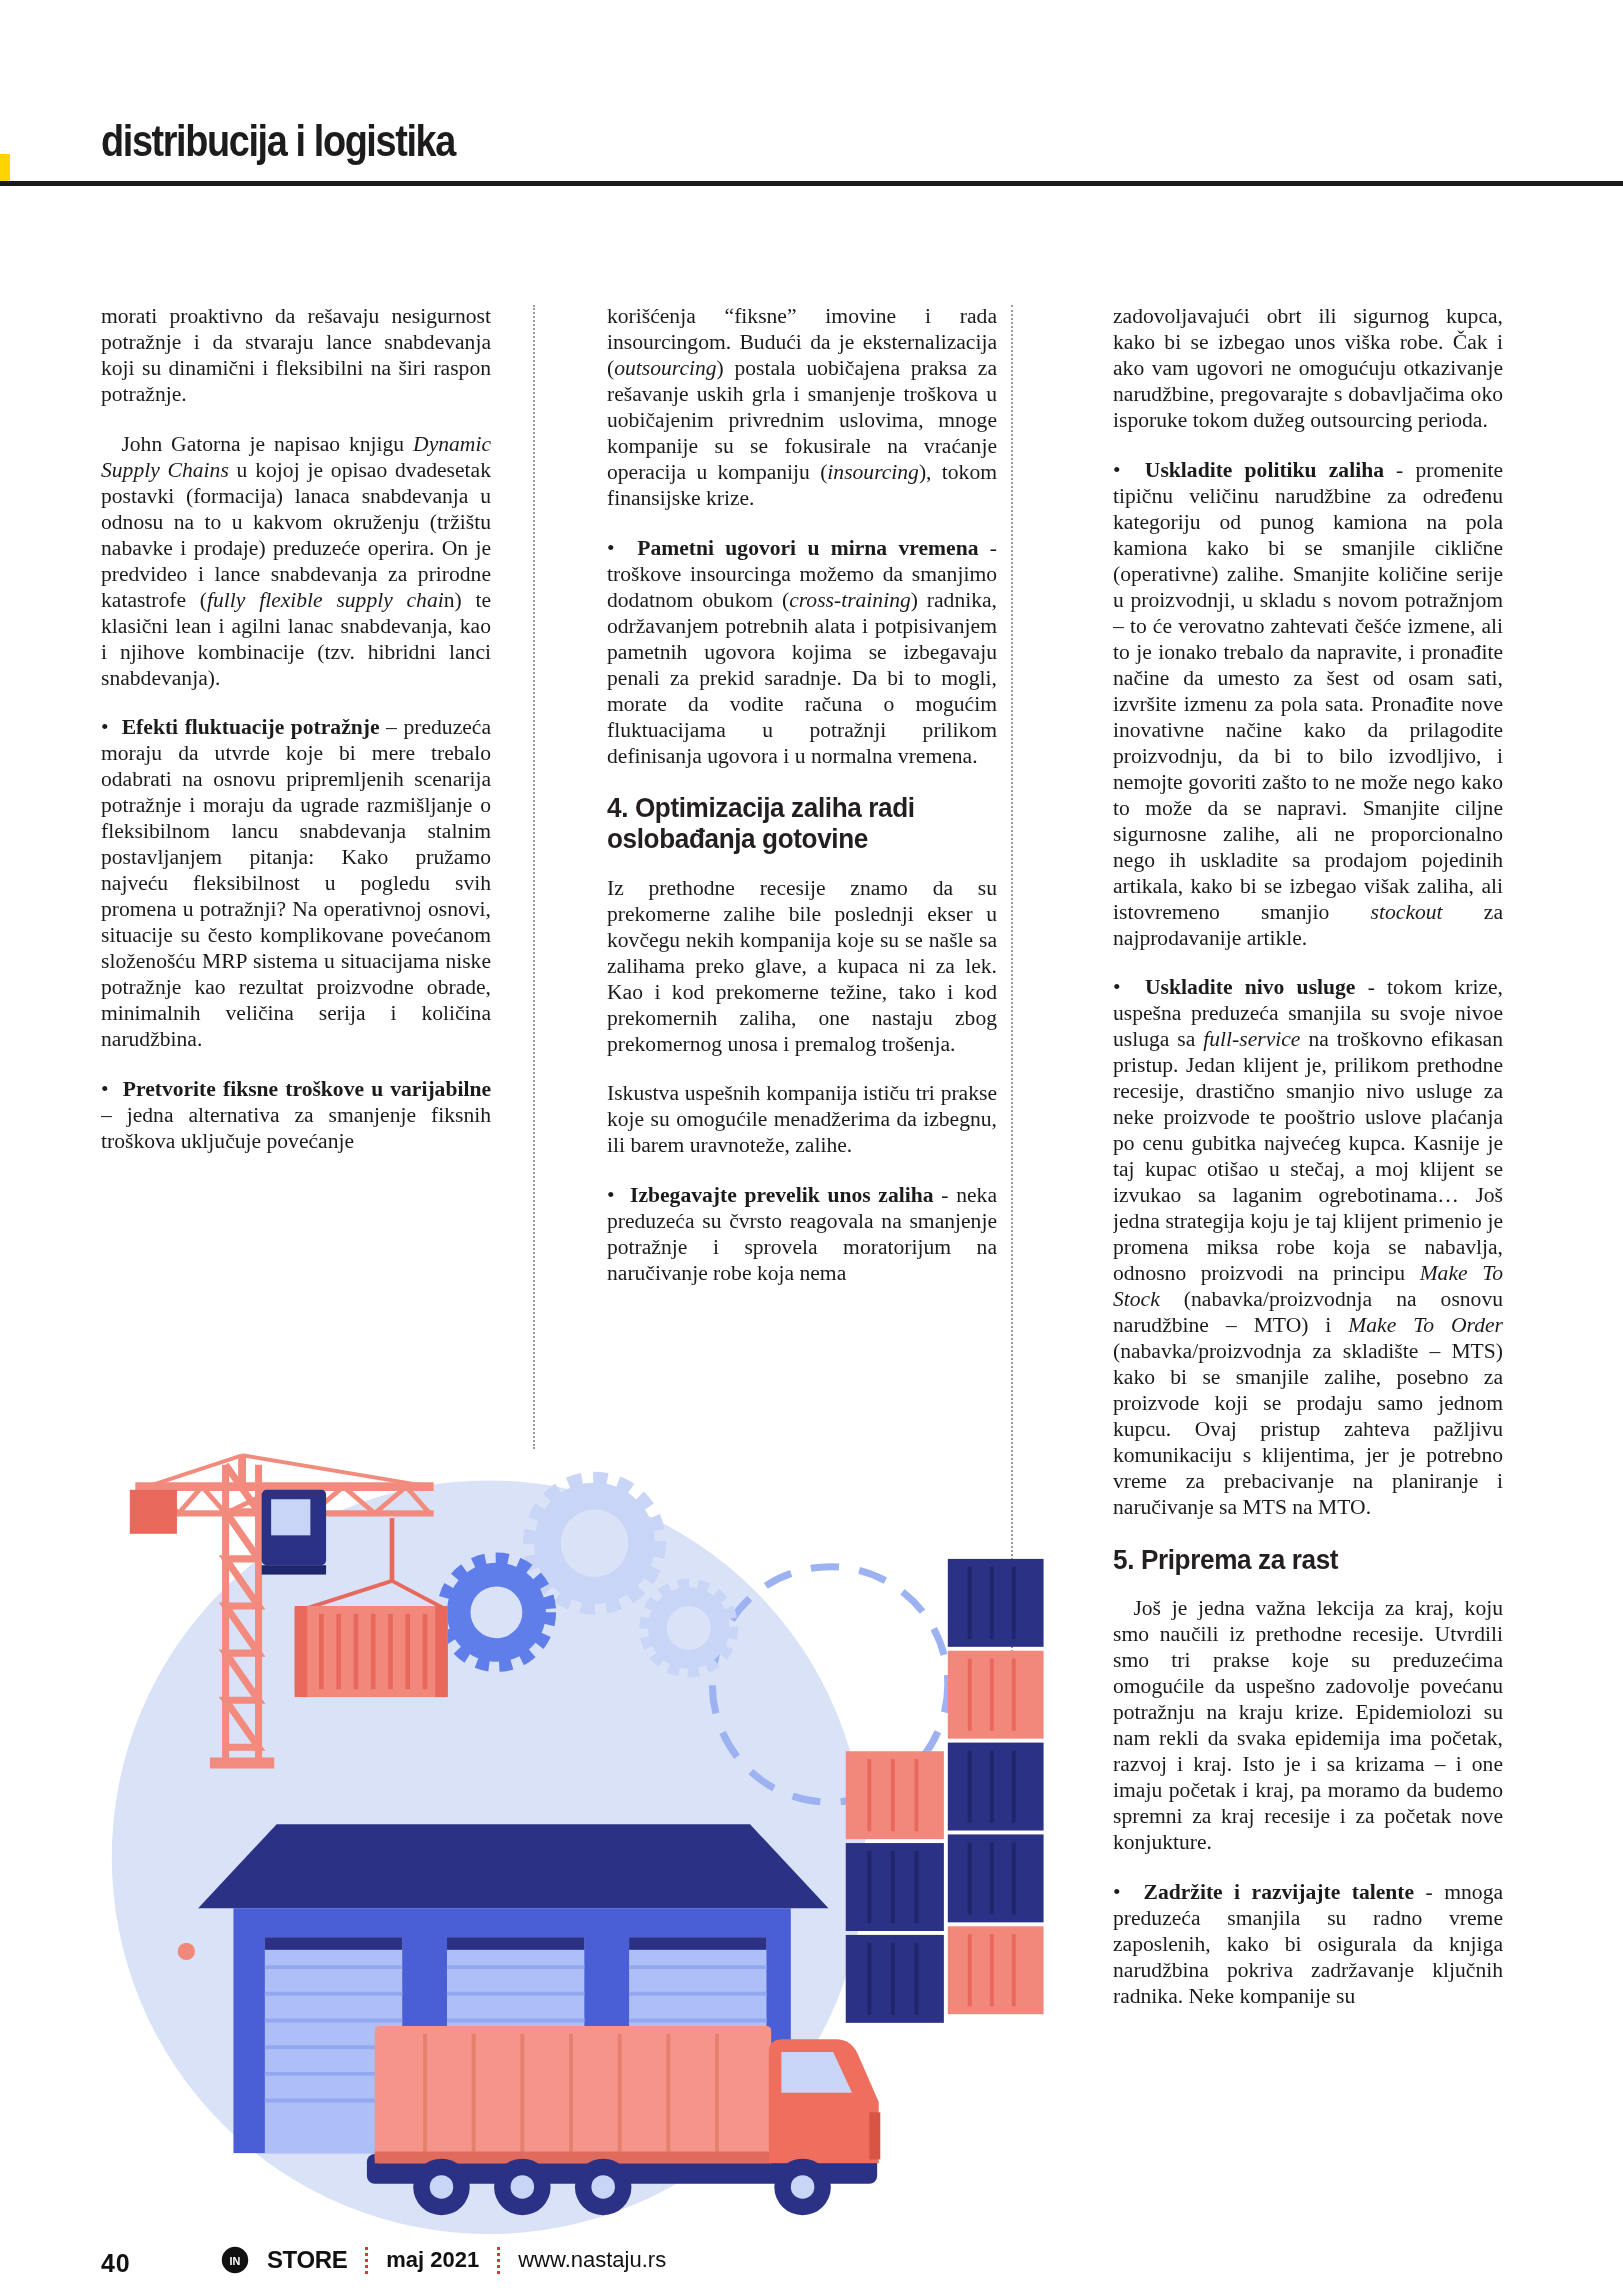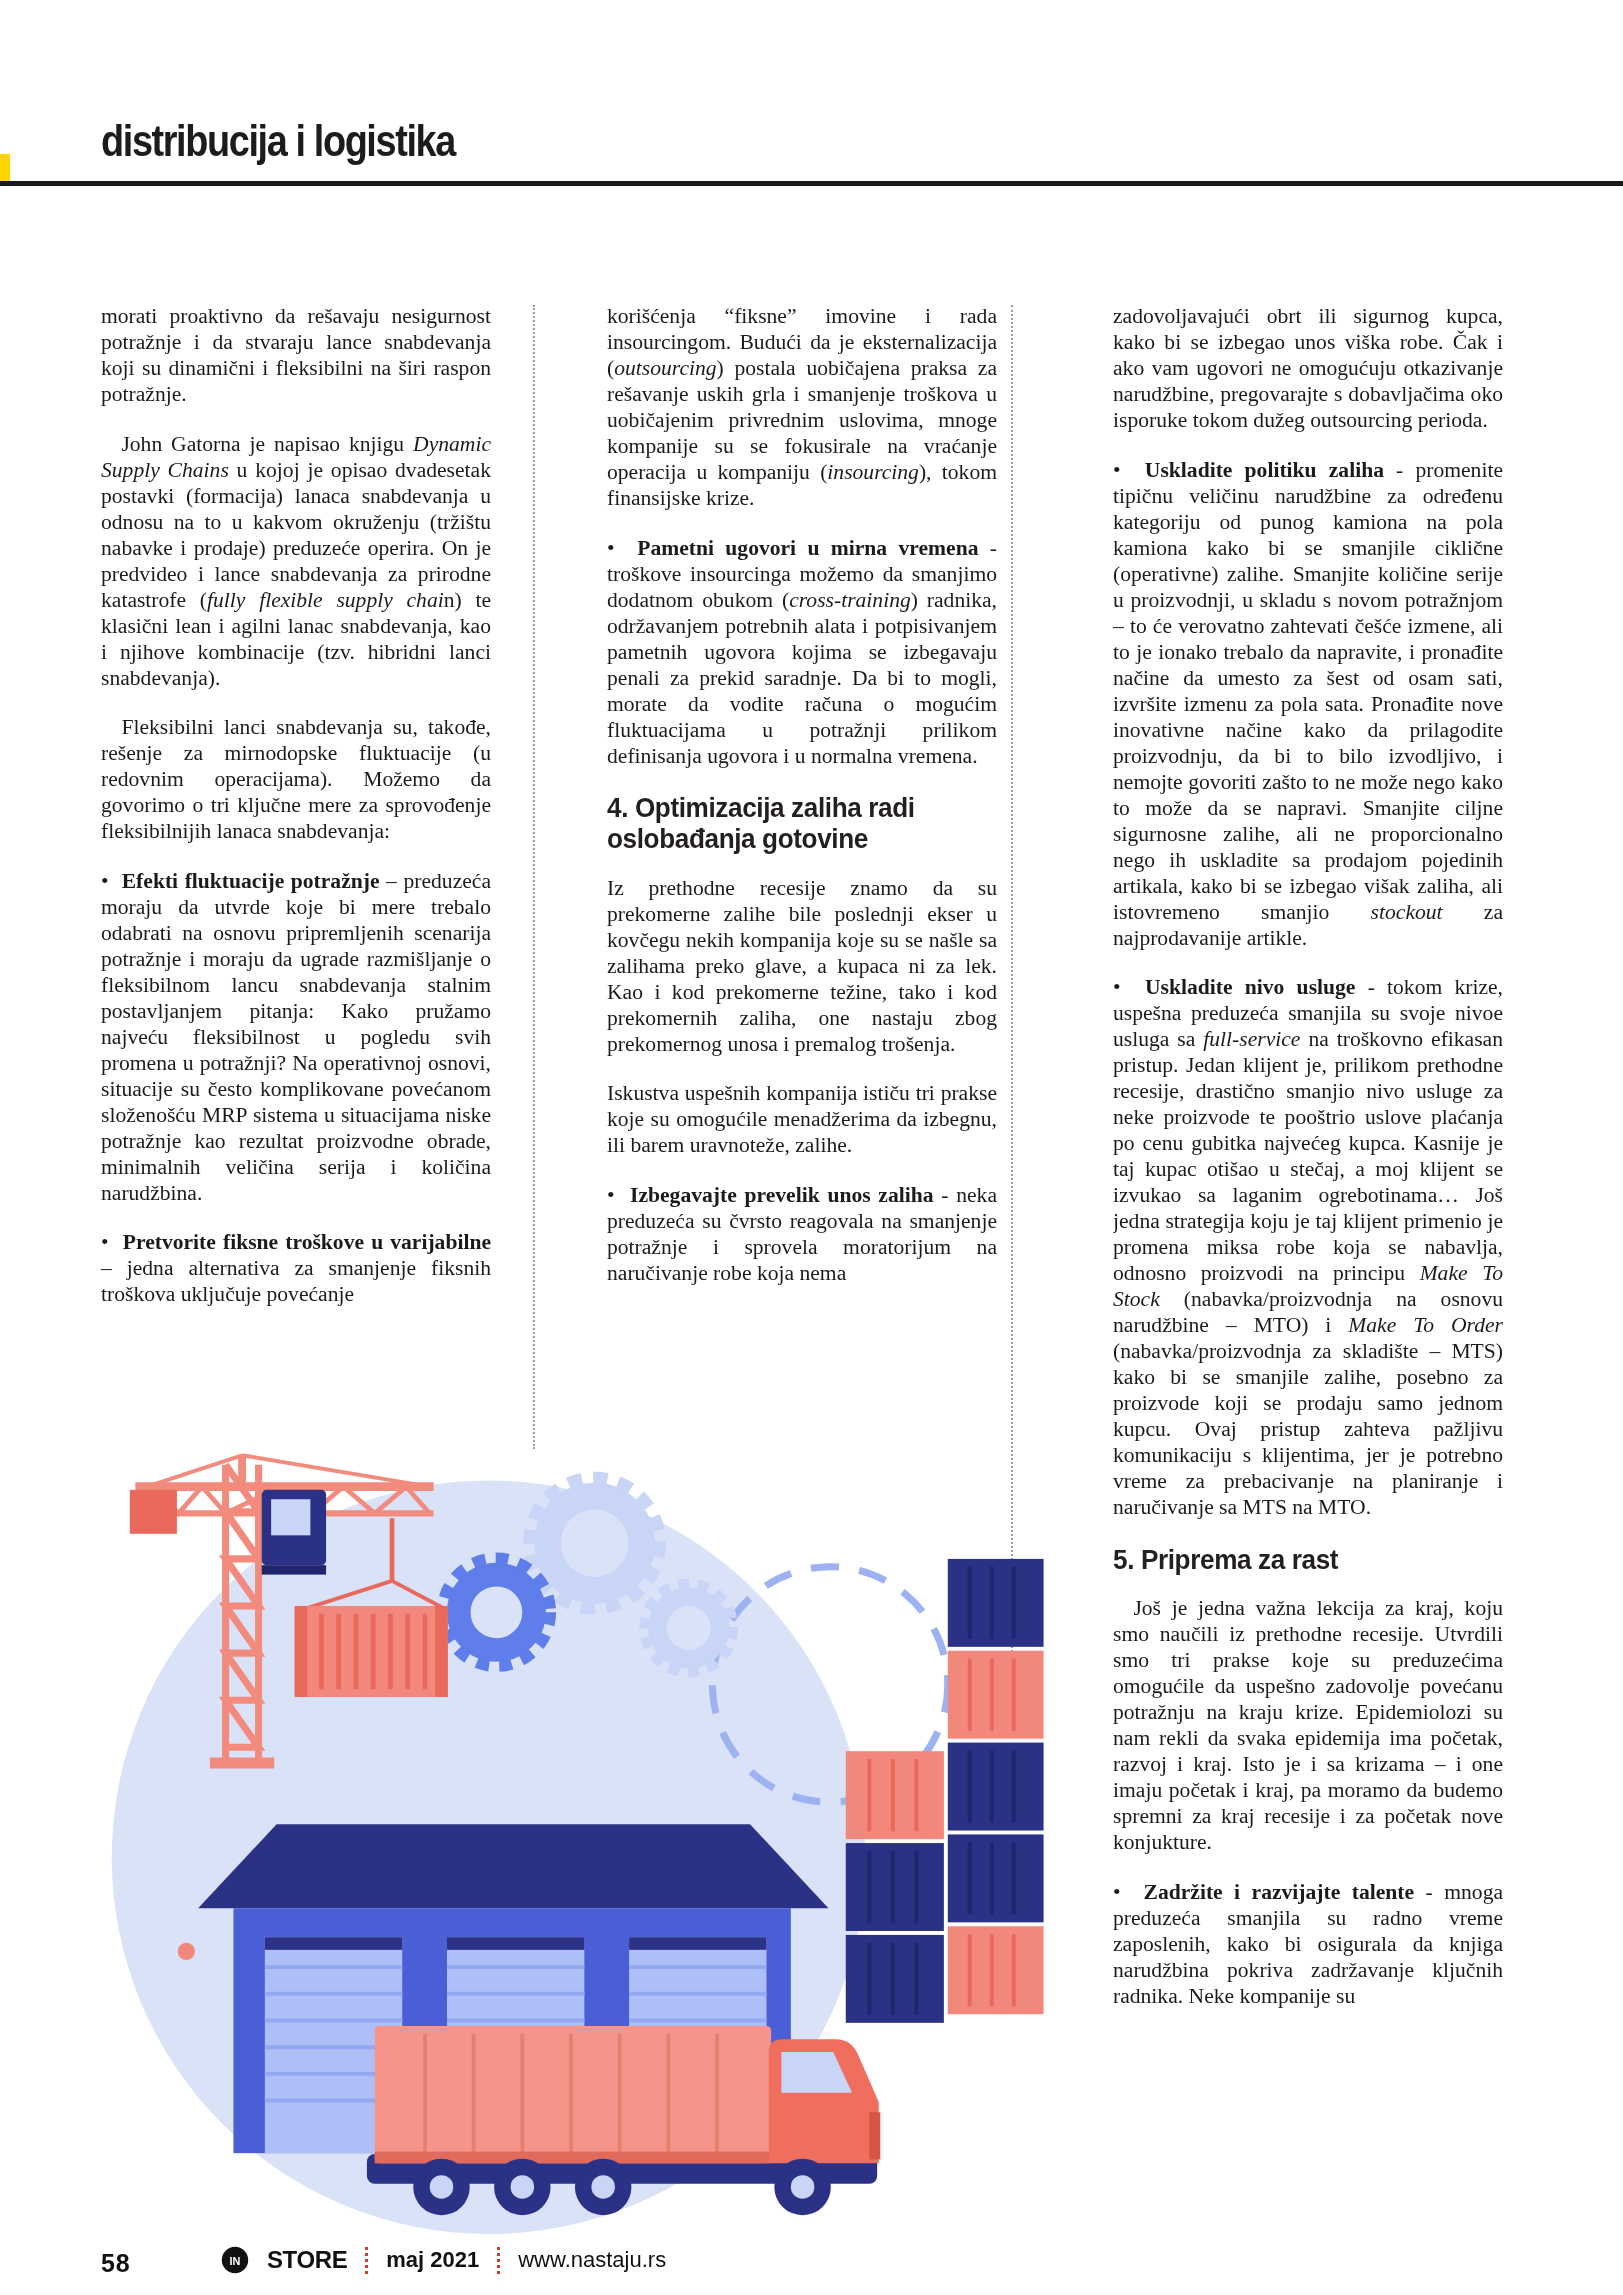--- a/index.html
+++ b/index.html
@@ -50,21 +50,20 @@
 <div class="page">
 
   <h1 class="page-title">distribucija i logistika</h1>
   <div class="accent-mark"></div>
   <div class="section-rule"></div>
 
   <div id="columns">
     <div class="clip1">
         <p class="body-p">morati proaktivno da rešavaju nesigurnost potražnje i da stvaraju lance snabdevanja koji su dinamični i fleksibilni na širi raspon potražnje.</p>
         <p class="body-p indent">John Gatorna je napisao knjigu <i>Dynamic Supply Chains</i> u kojoj je opisao dvadesetak postavki (formacija) lanaca snabdevanja u odnosu na to u kakvom okruženju (tržištu nabavke i prodaje) preduzeće operira. On je predvideo i lance snabdevanja za prirodne katastrofe (<i>fully flexible supply chai</i>n) te klasični lean i agilni lanac snabdevanja, kao i njihove kombinacije (tzv. hibridni lanci snabdevanja).</p>
-        <p class="body-p indent">Fleksibilni lanci snabdevanja su, takođe, rešenje za mirnodopske fluktuacije (u redovnim operacijama). Možemo da govorimo o tri ključne mere za sprovođenje fleksibilnijih lanaca snabdevanja:</p>
         <p class="body-p">•&nbsp;&nbsp;<b>Efekti fluktuacije potražnje</b> – preduzeća moraju da utvrde koje bi mere trebalo odabrati na osnovu pripremljenih scenarija potražnje i moraju da ugrade razmišljanje o fleksibilnom lancu snabdevanja stalnim postavljanjem pitanja: Kako pružamo najveću fleksibilnost u pogledu svih promena u potražnji? Na operativnoj osnovi, situacije su često komplikovane povećanom složenošću MRP sistema u situacijama niske potražnje kao rezultat proizvodne obrade, minimalnih veličina serija i količina narudžbina.</p>
         <p class="body-p">•&nbsp;&nbsp;<b>Pretvorite fiksne troškove u varijabilne</b> – jedna alternativa za smanjenje fiksnih troškova uključuje povećanje</p>
       </div>
     <div class="clip1">
         <p class="body-p">korišćenja “fiksne” imovine i rada insourcingom. Budući da je eksternalizacija (<i>outsourcing</i>) postala uobičajena praksa za rešavanje uskih grla i smanjenje troškova u uobičajenim privrednim uslovima, mnoge kompanije su se fokusirale na vraćanje operacija u kompaniju (<i>insourcing</i>), tokom finansijske krize.</p>
         <p class="body-p">•&nbsp;&nbsp;<b>Pametni ugovori u mirna vremena</b> - troškove insourcinga možemo da smanjimo dodatnom obukom (<i>cross-training</i>) radnika, održavanjem potrebnih alata i potpisivanjem pametnih ugovora kojima se izbegavaju penali za prekid saradnje. Da bi to mogli, morate da vodite računa o mogućim fluktuacijama u potražnji prilikom definisanja ugovora i u normalna vremena.</p>
         <h3 class="col-heading">4. Optimizacija zaliha radi oslobađanja gotovine</h3>
         <p class="body-p">Iz prethodne recesije znamo da su prekomerne zalihe bile poslednji ekser u kovčegu nekih kompanija koje su se našle sa zalihama preko glave, a kupaca ni za lek. Kao i kod prekomerne težine, tako i kod prekomernih zaliha, one nastaju zbog prekomernog unosa i premalog trošenja.</p>
         <p class="body-p">Iskustva uspešnih kompanija ističu tri prakse koje su omogućile menadžerima da izbegnu, ili barem uravnoteže, zalihe.</p>
         <p class="body-p">•&nbsp;&nbsp;<b>Izbegavajte prevelik unos zaliha</b> - neka preduzeća su čvrsto reagovala na smanjenje potražnje i sprovela moratorijum na naručivanje robe koja nema</p>
@@ -239,21 +238,21 @@
           <circle cx="651" cy="940" r="15" fill="#C9D5F7"></circle>
         <circle cx="905" cy="940" r="36" fill="#2B3184"></circle>
           <circle cx="905" cy="940" r="15" fill="#C9D5F7"></circle>
       </g>
     </g>
 
     <circle cx="120" cy="640" r="11" fill="#F2877B"></circle>
   </svg>
 
   <div id="footer">
-    <div class="page-number">58</div>
+    <div class="page-number">40</div>
     <div class="brand-row">
       <svg width="28" height="28" viewBox="0 0 36 36">
         <circle cx="18" cy="18" r="17" fill="#111111"></circle>
         <text x="18" y="24" text-anchor="middle" font-family="Liberation Sans, sans-serif" font-size="14" font-weight="bold" fill="#ffffff">IN</text>
       </svg>
       <span class="brand-name">STORE</span>
       <span class="footer-divider"></span>
       <span class="issue">maj 2021</span>
       <span class="footer-divider"></span>
       <span class="website">www.nastaju.rs</span>

